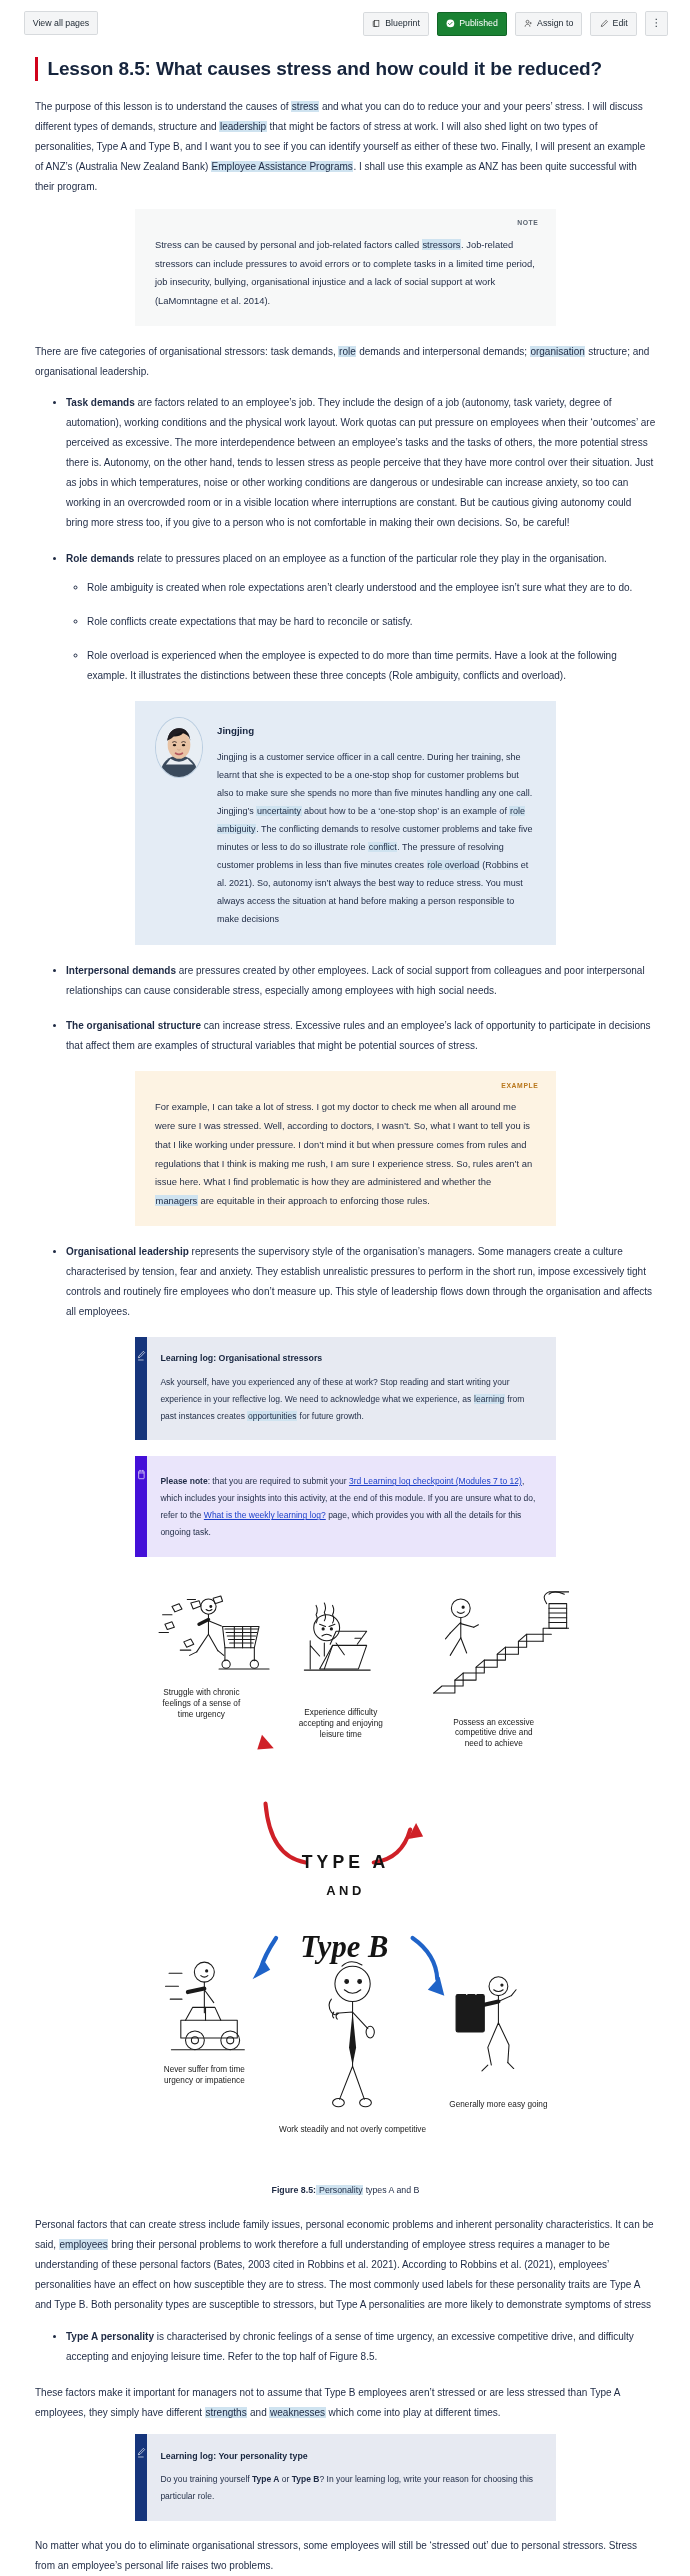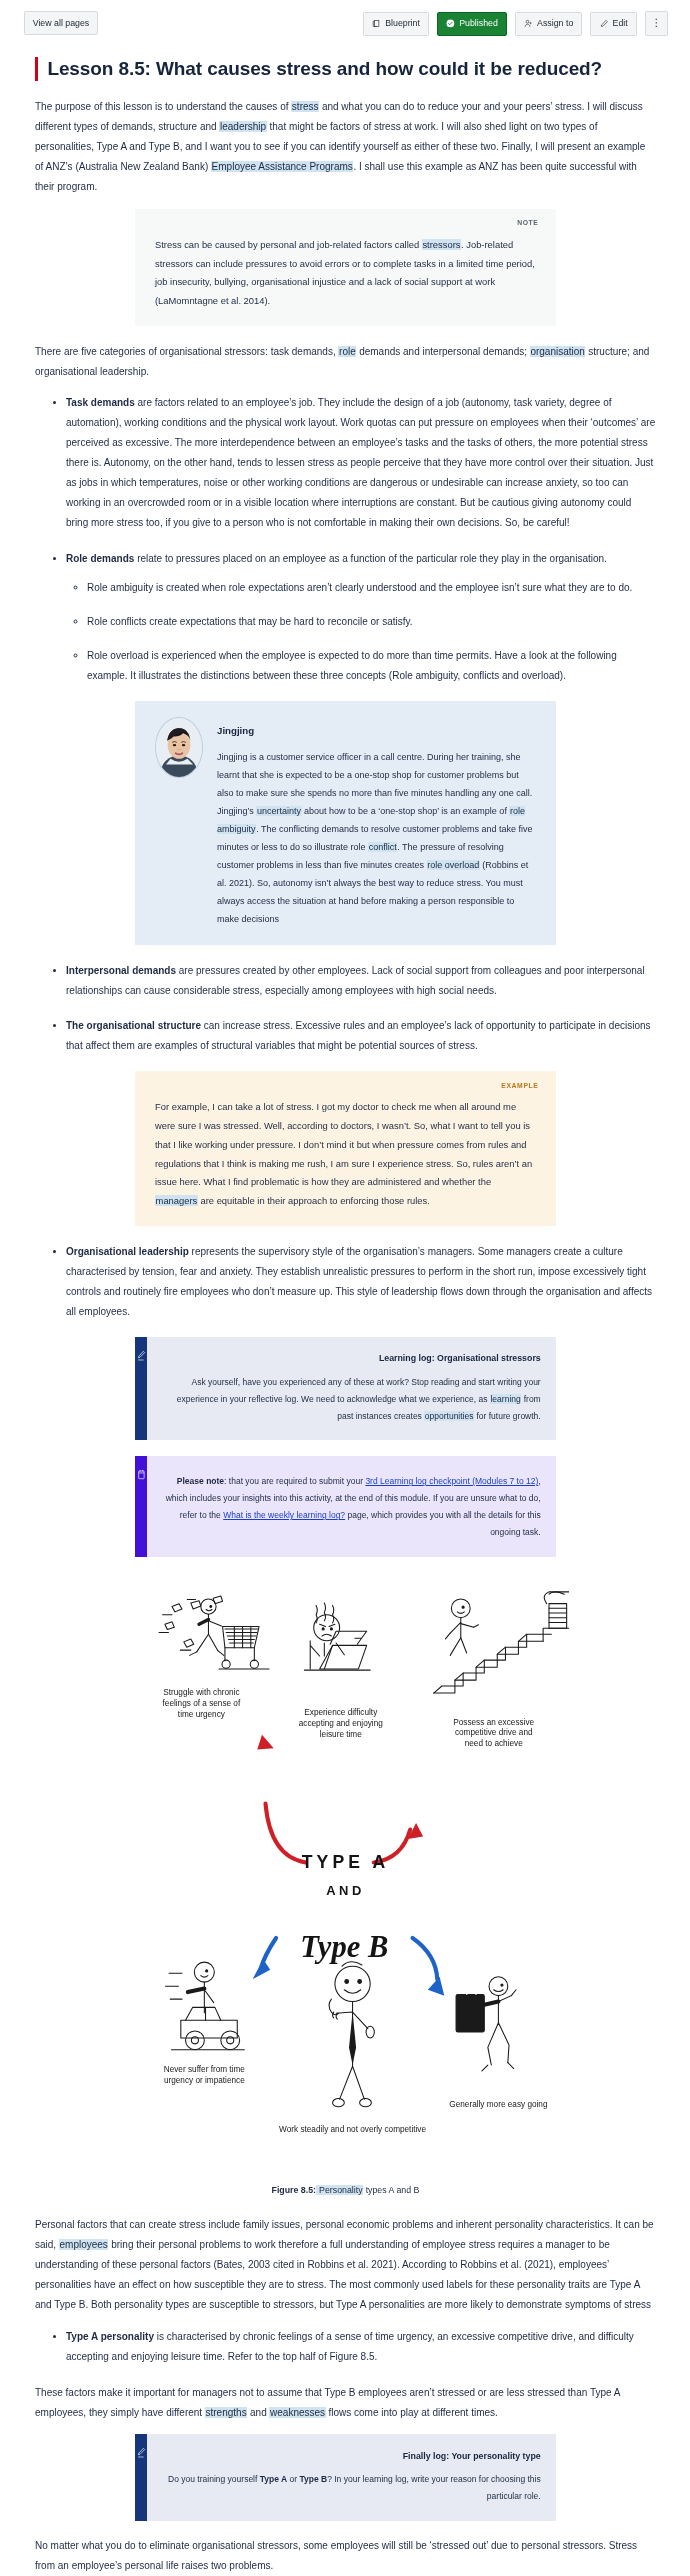--- a/index.html
+++ b/index.html
@@ -105,21 +105,20 @@
   .avatar svg { width:100%; height:100%; display:block; }
   .person-body { flex:1 1 auto; }
   .person-name { font-size:9.7px; font-weight:bold; color:#17253f; margin:8.2px 0 11.8px 0; }
   .person-text { font-size:9px; line-height:2.0; margin:0; }
 
   
   .barbox {
     display:flex; align-items:stretch;
     margin:2.4px 100px 15.3px 100px;
     min-height:71px;
-    text-align:right;
   }
   .barbox .bar {
     width:12.4px; flex:0 0 auto;
     display:flex; justify-content:center; padding-top:13px;
   }
   .barbox .bar .glyph { color:#ffffff; }
   .barbox .bar .glyph svg { width:8.8px; height:11.2px; display:block; }
   .barbox .panel { flex:1 1 auto; padding:10.6px 15.3px 15.3px 13px; }
   .barbox .panel .ttl { font-size:8.8px; font-weight:bold; margin:5.9px 0 10.6px 0; color:#17253f; }
   .barbox .panel .txt { font-size:8.5px; line-height:2.0; margin:0; }
@@ -484,34 +483,34 @@
       <span>Personal factors that can create stress include family issues, personal economic problems and inherent personality characteristics. It can be said, </span><span class="hl">employees</span><span> bring their personal problems to work therefore a full understanding of employee stress requires a manager to be understanding of these personal factors (Bates, 2003 cited in Robbins et al. 2021). According to Robbins et al. (2021), employees’ personalities have an effect on how susceptible they are to stress. The most commonly used labels for these personality traits are Type A and Type B. Both personality types are susceptible to stressors, but Type A personalities are more likely to demonstrate symptoms of stress</span>
     </p>
 
     <ul class="lvl1">
       <li class="body">
         <span class="bold">Type A personality</span><span> is characterised by chronic feelings of a sense of time urgency, an excessive competitive drive, and difficulty accepting and enjoying leisure time. Refer to the top half of Figure 8.5.</span>
       </li>
     </ul>
 
     <p class="body">
-      <span>These factors make it important for managers not to assume that Type B employees aren’t stressed or are less stressed than Type A employees, they simply have different </span><span class="hl">strengths</span><span> and </span><span class="hl">weaknesses</span><span> flows come into play at different times.</span>
+      <span>These factors make it important for managers not to assume that Type B employees aren’t stressed or are less stressed than Type A employees, they simply have different </span><span class="hl">strengths</span><span> and </span><span class="hl">weaknesses</span><span> which come into play at different times.</span>
     </p>
 
     <div class="barbox log">
       <div class="bar">
         <span class="glyph">
           <svg viewBox="0 0 16 20" fill="none" stroke="#fff" stroke-width="1.2">
             <path d="M11.6 2.2l2.3 2.3-8.4 8.6-3 .8.9-3z"></path>
               <path d="M2 18h10"></path>
           </svg>
         </span>
       </div>
       <div class="panel">
-        <div class="ttl">Finally log: Your personality type</div>
+        <div class="ttl">Learning log: Your personality type</div>
         <p class="txt">
           <span>Do you training yourself </span><span class="bold">Type A</span><span> or </span><span class="bold">Type B</span><span>? In your learning log, write your reason for choosing this particular role.</span>
         </p>
       </div>
     </div>
 
     <p class="body">No matter what you do to eliminate organisational stressors, some employees will still be ‘stressed out’ due to personal stressors. Stress from an employee’s personal life raises two problems.</p>
 
     <ol class="num">
       <li class="body">First, it’s difficult for the manager to control directly.</li>

